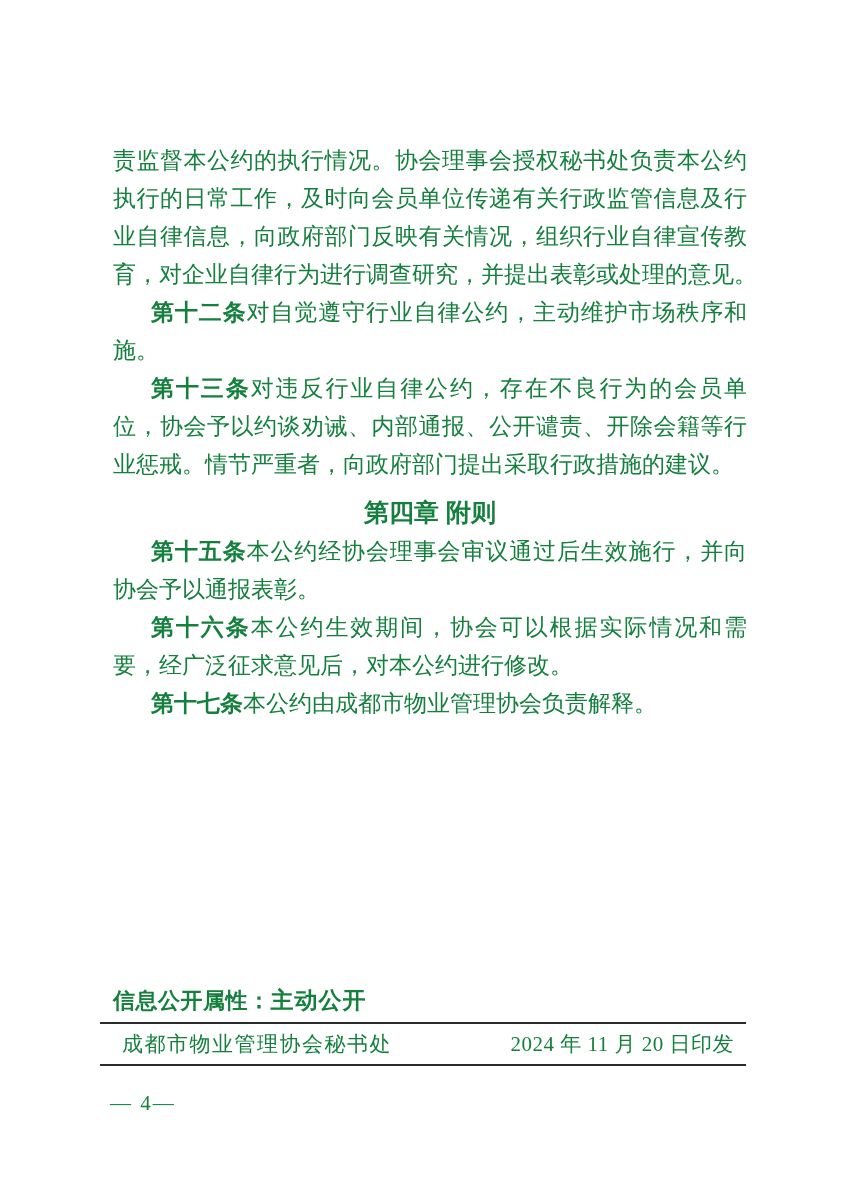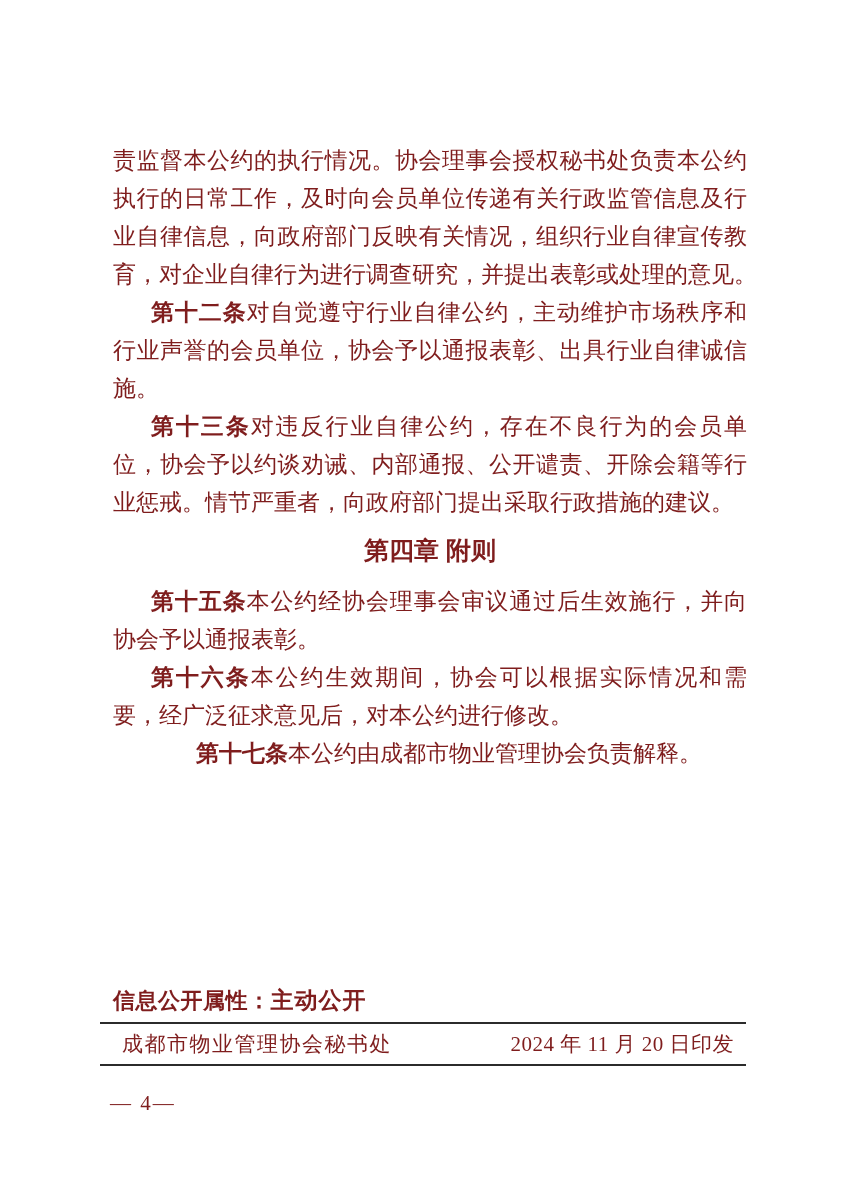--- a/index.html
+++ b/index.html
@@ -1,31 +1,31 @@
 <!DOCTYPE html>
 <html lang="zh"><head>
 <meta charset="utf-8">
 <style>
   html,body { margin:0; padding:0; background:#ffffff; }
   .page {
     position:relative; width:850px; height:1203px; background:#ffffff;
-    font-family:"Liberation Serif","DejaVu Serif",serif; color:#7f1d1d;
+    font-family:"Liberation Serif","DejaVu Serif",serif; color:#15803d;
     overflow:hidden;
   }
   .doc-body {
     position:absolute; left:113px; top:142px; width:634px;
     font-size:23px; line-height:38px;
   }
   .line { white-space:nowrap; }
   .line.just { white-space:normal; text-align:justify; text-align-last:justify; }
-  .line.indent { text-indent:38px;text-align:center; }
+  .line.indent { text-indent:38px; }
   .term { font-weight:bold; }
   .chapter-heading {
     text-align:center; font-weight:bold; font-size:25px; line-height:38px;
-    margin:9px 0 14px 0;
+    margin:9px 0 2px 0;
     font-family:"Liberation Sans","DejaVu Sans",sans-serif;
   }
   .footer-info {
     position:absolute; left:113px; top:986px; font-size:22px; font-weight:bold;
     line-height:30px; white-space:nowrap;
   }
   .footer-info .lbl { font-family:"Liberation Sans","DejaVu Sans",sans-serif; letter-spacing:0.5px; }
   .footer-info .val { font-size:23px; letter-spacing:1px;font-family:Liberation Mono, monospace; }
   .rule { position:absolute; left:100px; width:646px; height:2px; background:#2b2b2b; }
   .rule-top { top:1022px; }
@@ -49,21 +49,20 @@
 
   <main class="doc-body" id="doc-body">
       <div class="para">
         <div class="line just">责监督本公约的执行情况。协会理事会授权秘书处负责本公约</div>
         <div class="line just">执行的日常工作，及时向会员单位传递有关行政监管信息及行</div>
         <div class="line just">业自律信息，向政府部门反映有关情况，组织行业自律宣传教</div>
         <div class="line">育，对企业自律行为进行调查研究，并提出表彰或处理的意见。</div>
       </div>
       <div class="para">
         <div class="line just indent"><span class="term">第十二条</span>对自觉遵守行业自律公约，主动维护市场秩序和</div>
-        <div class="line just">行业声誉的会员单位，协会予以通报表彰、出具行业自律诚信</div>
         <div class="line">施。</div>
       </div>
       <div class="para">
         <div class="line just indent"><span class="term">第十三条</span>对违反行业自律公约，存在不良行为的会员单</div>
         <div class="line just">位，协会予以约谈劝诫、内部通报、公开谴责、开除会籍等行</div>
         <div class="line">业惩戒。情节严重者，向政府部门提出采取行政措施的建议。</div>
       </div>
       <div class="chapter-heading">第四章 附则</div>
       <div class="para">
         <div class="line just indent"><span class="term">第十五条</span>本公约经协会理事会审议通过后生效施行，并向</div>

